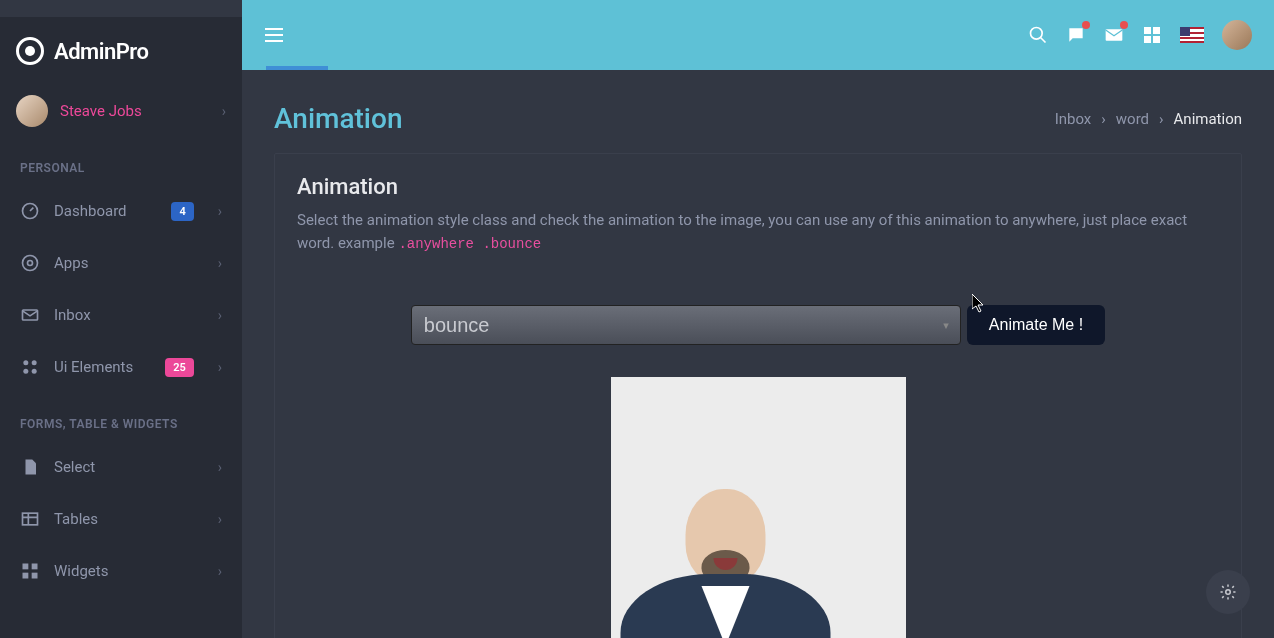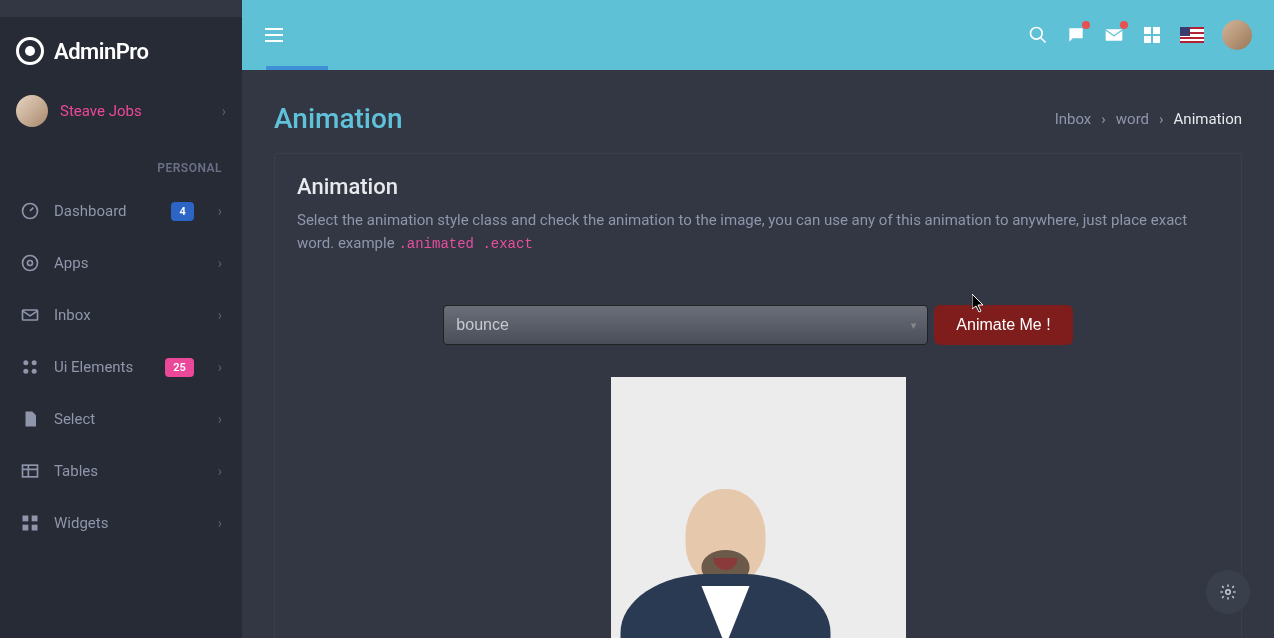--- a/index.html
+++ b/index.html
@@ -8,21 +8,21 @@
     
     .sidebar { width: 242px; height: 638px; background: #272b35; position: absolute; left: 0; top: 0; overflow-y: auto; margin-top: 17px; }
     .logo { display: flex; align-items: center; padding: 20px 16px; gap: 10px; }
     .logo-icon { width: 28px; height: 28px; border-radius: 50%; border: 3px solid #fff; display: flex; align-items: center; justify-content: center; }
     .logo-dot { width: 10px; height: 10px; border-radius: 50%; background: #fff; }
     .logo-text { color: #fff; font-size: 22px; font-weight: 600; letter-spacing: -0.5px; }
     .user-row { display: flex; align-items: center; padding: 10px 16px; gap: 12px; cursor: pointer; }
     .user-avatar { width: 32px; height: 32px; border-radius: 50%; background: linear-gradient(135deg,#e8d5c4,#a8896b); }
     .user-name { color: #ec4899; font-size: 15px; flex: 1; }
     .chevron { color: #5a6073; font-size: 14px; }
-    .nav-section { padding: 24px 20px 10px; color: #6a7087; font-size: 12px; font-weight: 600; letter-spacing: 0.5px; text-align: right; }
+    .nav-section { padding: 24px 20px 10px; color: #6a7087; font-size: 12px; font-weight: 600; letter-spacing: 0.5px; }
     .nav-item { display: flex; align-items: center; padding: 16px 20px; gap: 14px; cursor: pointer; color: #8f96ab; }
     .nav-icon { width: 20px; height: 20px; display: flex; align-items: center; justify-content: center; }
     .nav-label { flex: 1; font-size: 15px; }
     .badge { font-size: 11px; padding: 3px 8px; border-radius: 4px; font-weight: 600; }
     .badge-blue { background: #2c65c5; color: #fff; }
     .badge-red { background: #ec4899; color: #fff; }
 
     
     .topbar { position: absolute; left: 242px; top: 0; right: 0; height: 70px; background: #5ec1d6; display: flex; align-items: center; padding: 0 22px; gap: 18px; }
     .spacer { flex: 1; }
@@ -38,24 +38,24 @@
     .page-header { display: flex; align-items: center; justify-content: space-between; margin-bottom: 18px; }
     .page-title { color: #60c2da; font-size: 28px; font-weight: 500; }
     .breadcrumb { color: #8f96ab; font-size: 15px; display: flex; align-items: center; gap: 10px; }
     .bc-link { cursor: pointer; }
     .bc-current { color: #e8e9ec; }
     .card { background: #323743; border: 1px solid #3a3f4c; border-radius: 2px; padding: 20px 22px; }
     .card-title { color: #e8e9ec; font-size: 22px; font-weight: 500; margin-bottom: 10px; }
     .card-desc { color: #8f96ab; font-size: 15px; line-height: 1.5; }
     .code { color: #e84f9f; font-family: 'Courier New', monospace; font-size: 14px; }
     .controls { display: flex; gap: 6px; margin-top: 50px; justify-content: center; align-items: stretch; }
-    .select { width: 485px; height: 40px; background: linear-gradient(to bottom,#6a6e78,#4a4e58); border: 1px solid #222; border-radius: 4px; color: #c8cad0; padding: 0 12px; font-size: 16px; appearance: none; position: relative; }
+    .select { width: 550px; height: 40px; background: linear-gradient(to bottom,#6a6e78,#4a4e58); border: 1px solid #222; border-radius: 4px; color: #c8cad0; padding: 0 12px; font-size: 20px; appearance: none; position: relative; }
     .select-wrap { position: relative; }
     .select-wrap::after { content: '▾'; position: absolute; right: 12px; top: 50%; transform: translateY(-50%); color: #888; pointer-events: none; font-size: 11px; }
-    .btn { background: #7f1d1d; color: #fff; border: none; border-radius: 6px; padding: 0 22px; font-size: 16px; cursor: pointer; height: 40px; }
+    .btn { background: #0f172a; color: #fff; border: none; border-radius: 6px; padding: 0 22px; font-size: 16px; cursor: pointer; height: 40px; }
     .image-wrap { display: flex; justify-content: center; margin-top: 32px; }
     .demo-img { width: 295px; height: 295px; background: #ececec; position: relative; overflow: hidden; }
     .person { position:absolute; left:50%; top:38%; transform:translateX(-50%); }
     .head { width:80px; height:95px; background:#e6c8ad; border-radius:48% 48% 42% 42%; position:relative; }
     .head::before { content:''; position:absolute; bottom:0px; left:16px; width:48px; height:34px; background:#6b5a4a; border-radius:50% 50% 46% 46%; }
     .head::after { content:''; position:absolute; bottom:14px; left:28px; width:24px; height:12px; background:#8a3a3a; border-radius:0 0 14px 14px; }
     .body-suit { width:210px; height:140px; background:#2a3a52; border-radius:42% 42% 0 0; margin-top:-10px; margin-left:-65px; position:relative; }
     .body-suit::before { content:''; position:absolute; top:12px; left:50%; transform:translateX(-50%); width:0; height:0; border-left:24px solid transparent; border-right:24px solid transparent; border-top:60px solid #fff; }
 
     
@@ -125,20 +125,21 @@
           <circle cx="17" cy="7" r="3"></circle>
           <circle cx="7" cy="17" r="3"></circle>
           <circle cx="17" cy="17" r="3"></circle>
         </svg>
     </span>
     <span class="nav-label">Ui Elements</span>
     <span class="badge badge-red">25</span>
     <span class="chevron" style="margin-left:10px">›</span>
   </div>
 
+  <div class="nav-section">FORMS, TABLE &amp; WIDGETS</div>
 
   <div class="nav-item">
     <span class="nav-icon">
       <svg width="18" height="20" viewBox="0 0 24 24" fill="currentColor">
           <path d="M6 2h9l5 5v15H6z"></path>
         </svg>
     </span>
     <span class="nav-label">Select</span>
     <span class="chevron">›</span>
   </div>
@@ -215,21 +216,21 @@
       <span>›</span>
       <span class="bc-link">word</span>
       <span>›</span>
       <span class="bc-current">Animation</span>
     </div>
   </div>
 
   <div class="card">
     <div class="card-title">Animation</div>
     <div class="card-desc">
-      <span>Select the animation style class and check the animation to the image, you can use any of this animation to anywhere, just place exact word. example </span><span class="code">.animated .exact</span>
+      <span>Select the animation style class and check the animation to the image, you can use any of this animation to anywhere, just place exact word. example </span><span class="code">.anywhere .bounce</span>
     </div>
 
     <div class="controls">
       <div class="select-wrap">
         <select class="select">
           <option>bounce</option>
         </select>
       </div>
       <button class="btn">Animate Me !</button>
     </div>

